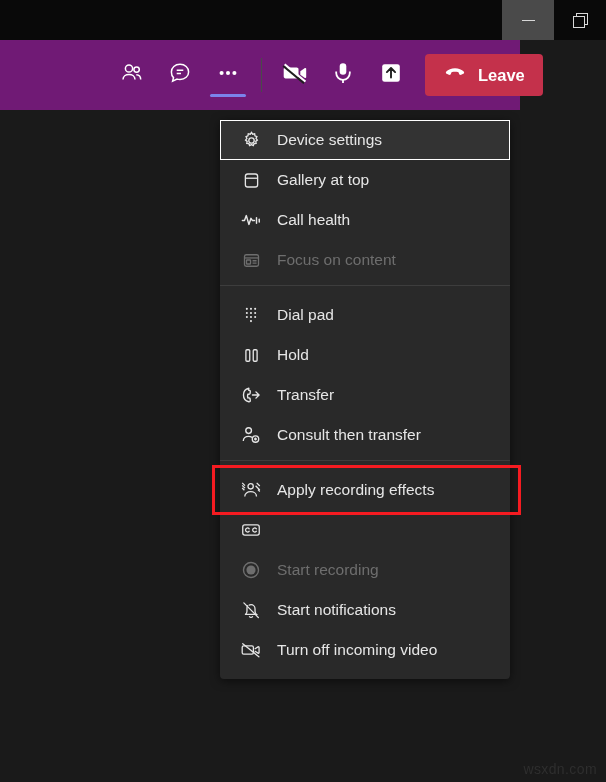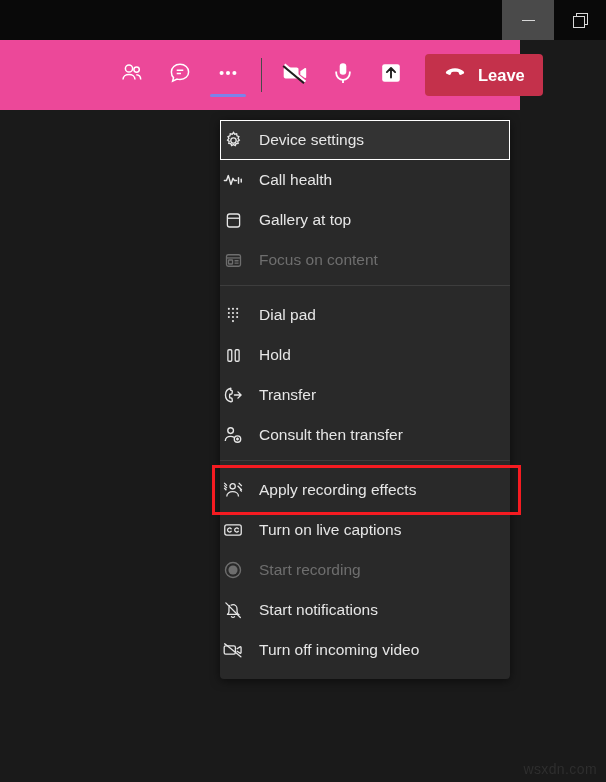--- a/index.html
+++ b/index.html
@@ -58,21 +58,21 @@
     border: 1.6px solid #d8d8d8;
     background: #090909;
   }
 
   
   .toolbar {
     position: absolute;
     top: 40px; left: 0;
     width: 520px;
     height: 70px;
-    background: #ec4899;
+    background: #701a75;
   }
   .toolbar-inner {
     position: absolute;
     top: 0; left: 0;
     height: 70px;
     display: flex;
     align-items: center;
   }
   .tb-item {
     width: 48px;
@@ -131,21 +131,21 @@
     background: #292929;
     border-radius: 0 0 4px 4px;
     box-shadow: 0 2px 10px rgba(0,0,0,0.55);
     padding-bottom: 9px;
     z-index: 5;
   }
   .menu-item {
     height: 40px;
     display: flex;
     align-items: center;
-    padding-left: 1px;
+    padding-left: 19px;
     color: #e6e6e6;
     font-size: 15.5px;
     box-sizing: border-box;
     position: relative;
   }
   .menu-item .mi-icon {
     width: 24px;
     height: 24px;
     margin-right: 14px;
     flex: 0 0 24px;
@@ -293,37 +293,37 @@
         <svg width="21" height="21" viewBox="0 0 24 24" fill="none" stroke="currentColor" stroke-width="1.5">
           <circle cx="12" cy="12" r="3.1"></circle>
           <path d="M12 2.8l1.3 2.0 2.3-.5.35 2.35 2.2.9-1.0 2.15 1.55 1.8-1.85 1.5.45 2.35-2.35.25-.9 2.2-2.1-1.1-2.1 1.1-.9-2.2-2.35-.25.45-2.35-1.85-1.5 1.55-1.8-1.0-2.15 2.2-.9.35-2.35 2.3.5z"></path>
         </svg>
       </span>
       <span>Device settings</span>
     </div>
 
     <div class="menu-item">
       <span class="mi-icon">
+        <svg width="21" height="21" viewBox="0 0 24 24" fill="none" stroke="currentColor" stroke-width="1.5">
+          <rect x="5" y="4.6" width="14" height="14.8" rx="2.6"></rect>
+          <path d="M5 9.4h14"></path>
+        </svg>
+      </span>
+      <span>Gallery at top</span>
+    </div>
+
+    <div class="menu-item">
+      <span class="mi-icon">
         <svg width="22" height="22" viewBox="0 0 24 24" fill="none" stroke="currentColor" stroke-width="1.6" stroke-linejoin="round" stroke-linecap="round">
           <path d="M2.6 12.6h2.3l2.0-5.4 2.8 9.6 2.3-6.6 1.6 2.4h2.2"></path>
           <path d="M18.0 9.6v6"></path>
           <path d="M21.0 11.2v3"></path>
         </svg>
       </span>
       <span>Call health</span>
-    </div>
-
-    <div class="menu-item">
-      <span class="mi-icon">
-        <svg width="21" height="21" viewBox="0 0 24 24" fill="none" stroke="currentColor" stroke-width="1.5">
-          <rect x="5" y="4.6" width="14" height="14.8" rx="2.6"></rect>
-          <path d="M5 9.4h14"></path>
-        </svg>
-      </span>
-      <span>Gallery at top</span>
     </div>
 
     <div class="menu-item disabled">
       <span class="mi-icon">
         <svg width="21" height="21" viewBox="0 0 24 24" fill="none" stroke="currentColor" stroke-width="1.5">
           <rect x="4" y="5.4" width="16" height="13.2" rx="2"></rect>
           <path d="M4 9.1h16"></path>
           <rect x="6.3" y="11.4" width="4.6" height="4.6" rx="0.7"></rect>
           <path d="M13.2 12.3h4.6M13.2 15.0h4.6"></path>
         </svg>
@@ -405,21 +405,20 @@
     </div>
 
     <div class="menu-item">
       <span class="mi-icon">
         <svg width="22" height="22" viewBox="0 0 24 24" fill="none" stroke="currentColor" stroke-width="1.4">
           <rect x="3.0" y="6.4" width="18" height="11.2" rx="2.2"></rect>
           <path d="M10.0 10.6c-.6-.7-1.5-1.0-2.4-.7-1.0.32-1.6 1.25-1.6 2.1 0 .9.6 1.8 1.6 2.1.9.3 1.8 0 2.4-.7" stroke-linecap="round"></path>
           <path d="M17.8 10.6c-.6-.7-1.5-1.0-2.4-.7-1.0.32-1.6 1.25-1.6 2.1 0 .9.6 1.8 1.6 2.1.9.3 1.8 0 2.4-.7" stroke-linecap="round"></path>
         </svg>
       </span>
-      <span>Turn on live captions</span>
     </div>
 
     <div class="menu-item disabled">
       <span class="mi-icon">
         <svg width="22" height="22" viewBox="0 0 24 24">
           <circle cx="12" cy="12" r="8.2" fill="none" stroke="currentColor" stroke-width="1.5"></circle>
           <circle cx="12" cy="12" r="5.0" fill="currentColor"></circle>
         </svg>
       </span>
       <span>Start recording</span>

